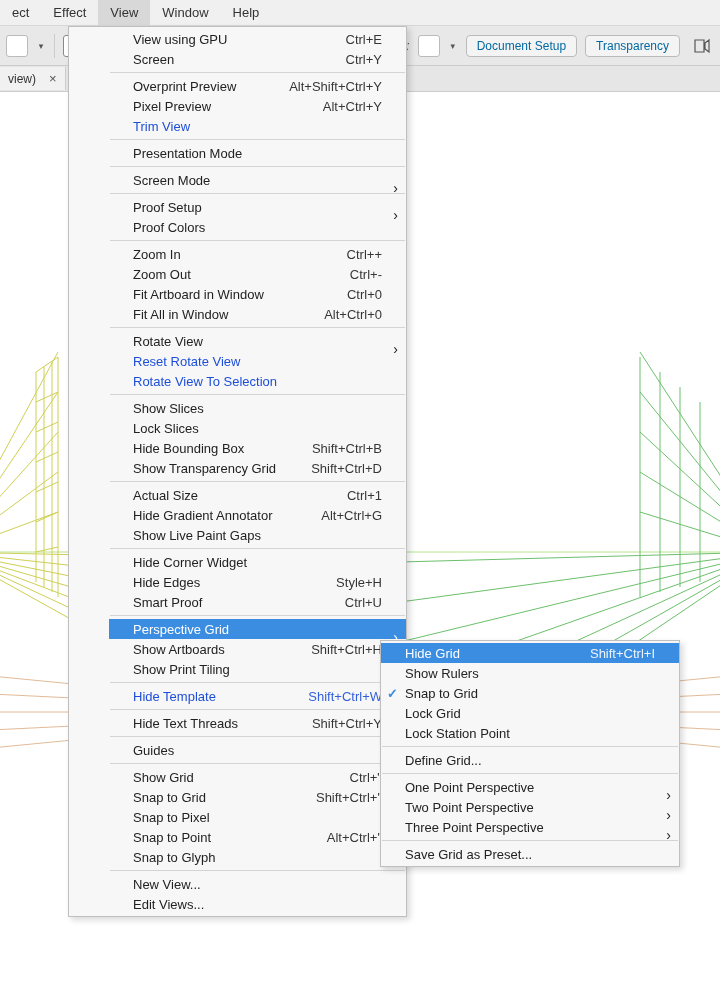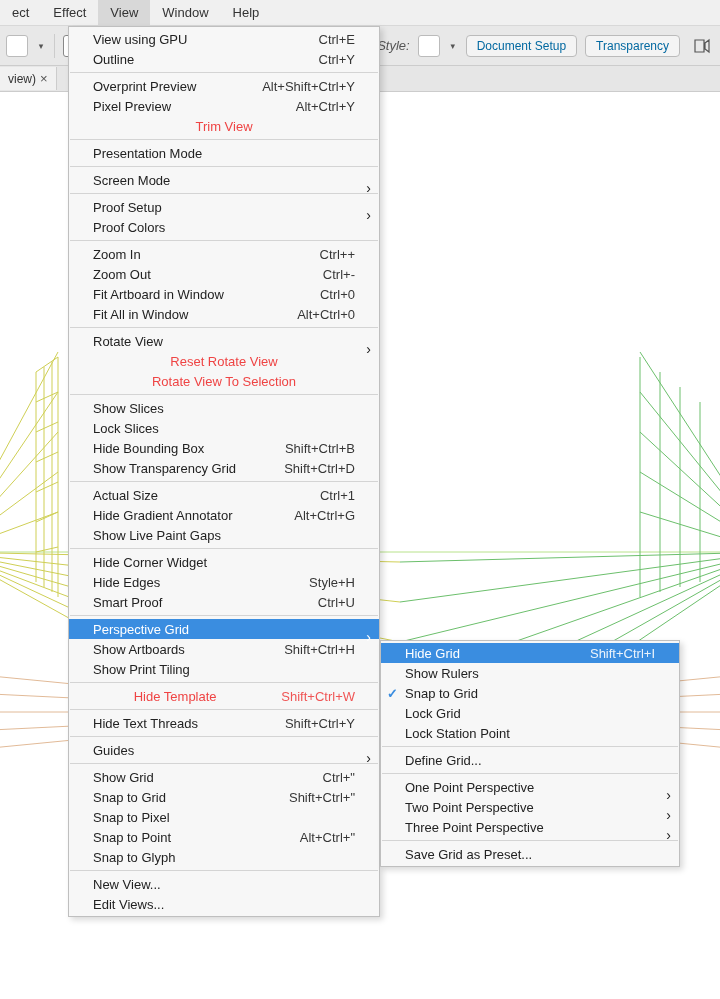--- a/index.html
+++ b/index.html
@@ -74,21 +74,21 @@
     height: 26px;
     align-items: center;
     border-bottom: 1px solid #ccc;
   }
   .doc-tab {
     background: #f1f1f1;
     border-right: 1px solid #ccc;
     padding: 4px 8px;
     display: flex;
     align-items: center;
-    gap: 4px;
+    gap: 13px;
     font-size: 12px;
   }
   .doc-tab .x { font-size: 13px; color: #555; }
 
   .canvas {
     position: absolute;
     left: 0; right: 0; top: 92px; bottom: 0;
     background: #fff;
   }
   .canvas svg { width: 100%; height: 100%; }
@@ -105,21 +105,21 @@
   }
   .menu .row {
     display: flex;
     align-items: center;
     height: 20px;
     padding: 0 24px 0 24px;
     color: #222;
     white-space: nowrap;
     position: relative;
   }
-  .menu .row.disabled { color: #ef4444; text-align: center; }
+  .menu .row.disabled { color: #1d4ed8; }
   .menu .row.highlight { background: #3a8de0; color: #fff; }
   .menu .row .label { flex: 1; }
   .menu .row .shortcut { margin-left: 24px; color: inherit; opacity: 0.9; }
   .menu .row .sub::after {
     content: "›";
     position: absolute;
     right: 8px;
     font-size: 14px;
   }
   .menu .sep {
@@ -130,21 +130,22 @@
   .menu .check::before {
     content: "✓";
     position: absolute;
     left: 6px;
     color: #3a8de0;
     font-weight: bold;
   }
   .menu-view {
     top: 26px;
     left: 68px;
-    width: 312px;
+    width: 339px;
+    padding-left: 40px;
   }
   .menu-sub {
     top: 640px;
     left: 380px;
     width: 268px;
   }
 </style>
 </head>
 <body>
 
@@ -252,21 +253,21 @@
     </g>
   </svg>
 </div>
 
 <div class="menu menu-view" id="menu-view">
     <div class="row">
       <span class="label">View using GPU</span>
       <span class="shortcut">Ctrl+E</span>
     </div>
     <div class="row">
-      <span class="label">Outline</span>
+      <span class="label">Screen</span>
       <span class="shortcut">Ctrl+Y</span>
     </div>
     <div class="sep"></div>
     <div class="row">
       <span class="label">Overprint Preview</span>
       <span class="shortcut">Alt+Shift+Ctrl+Y</span>
     </div>
     <div class="row">
       <span class="label">Pixel Preview</span>
       <span class="shortcut">Alt+Ctrl+Y</span>

